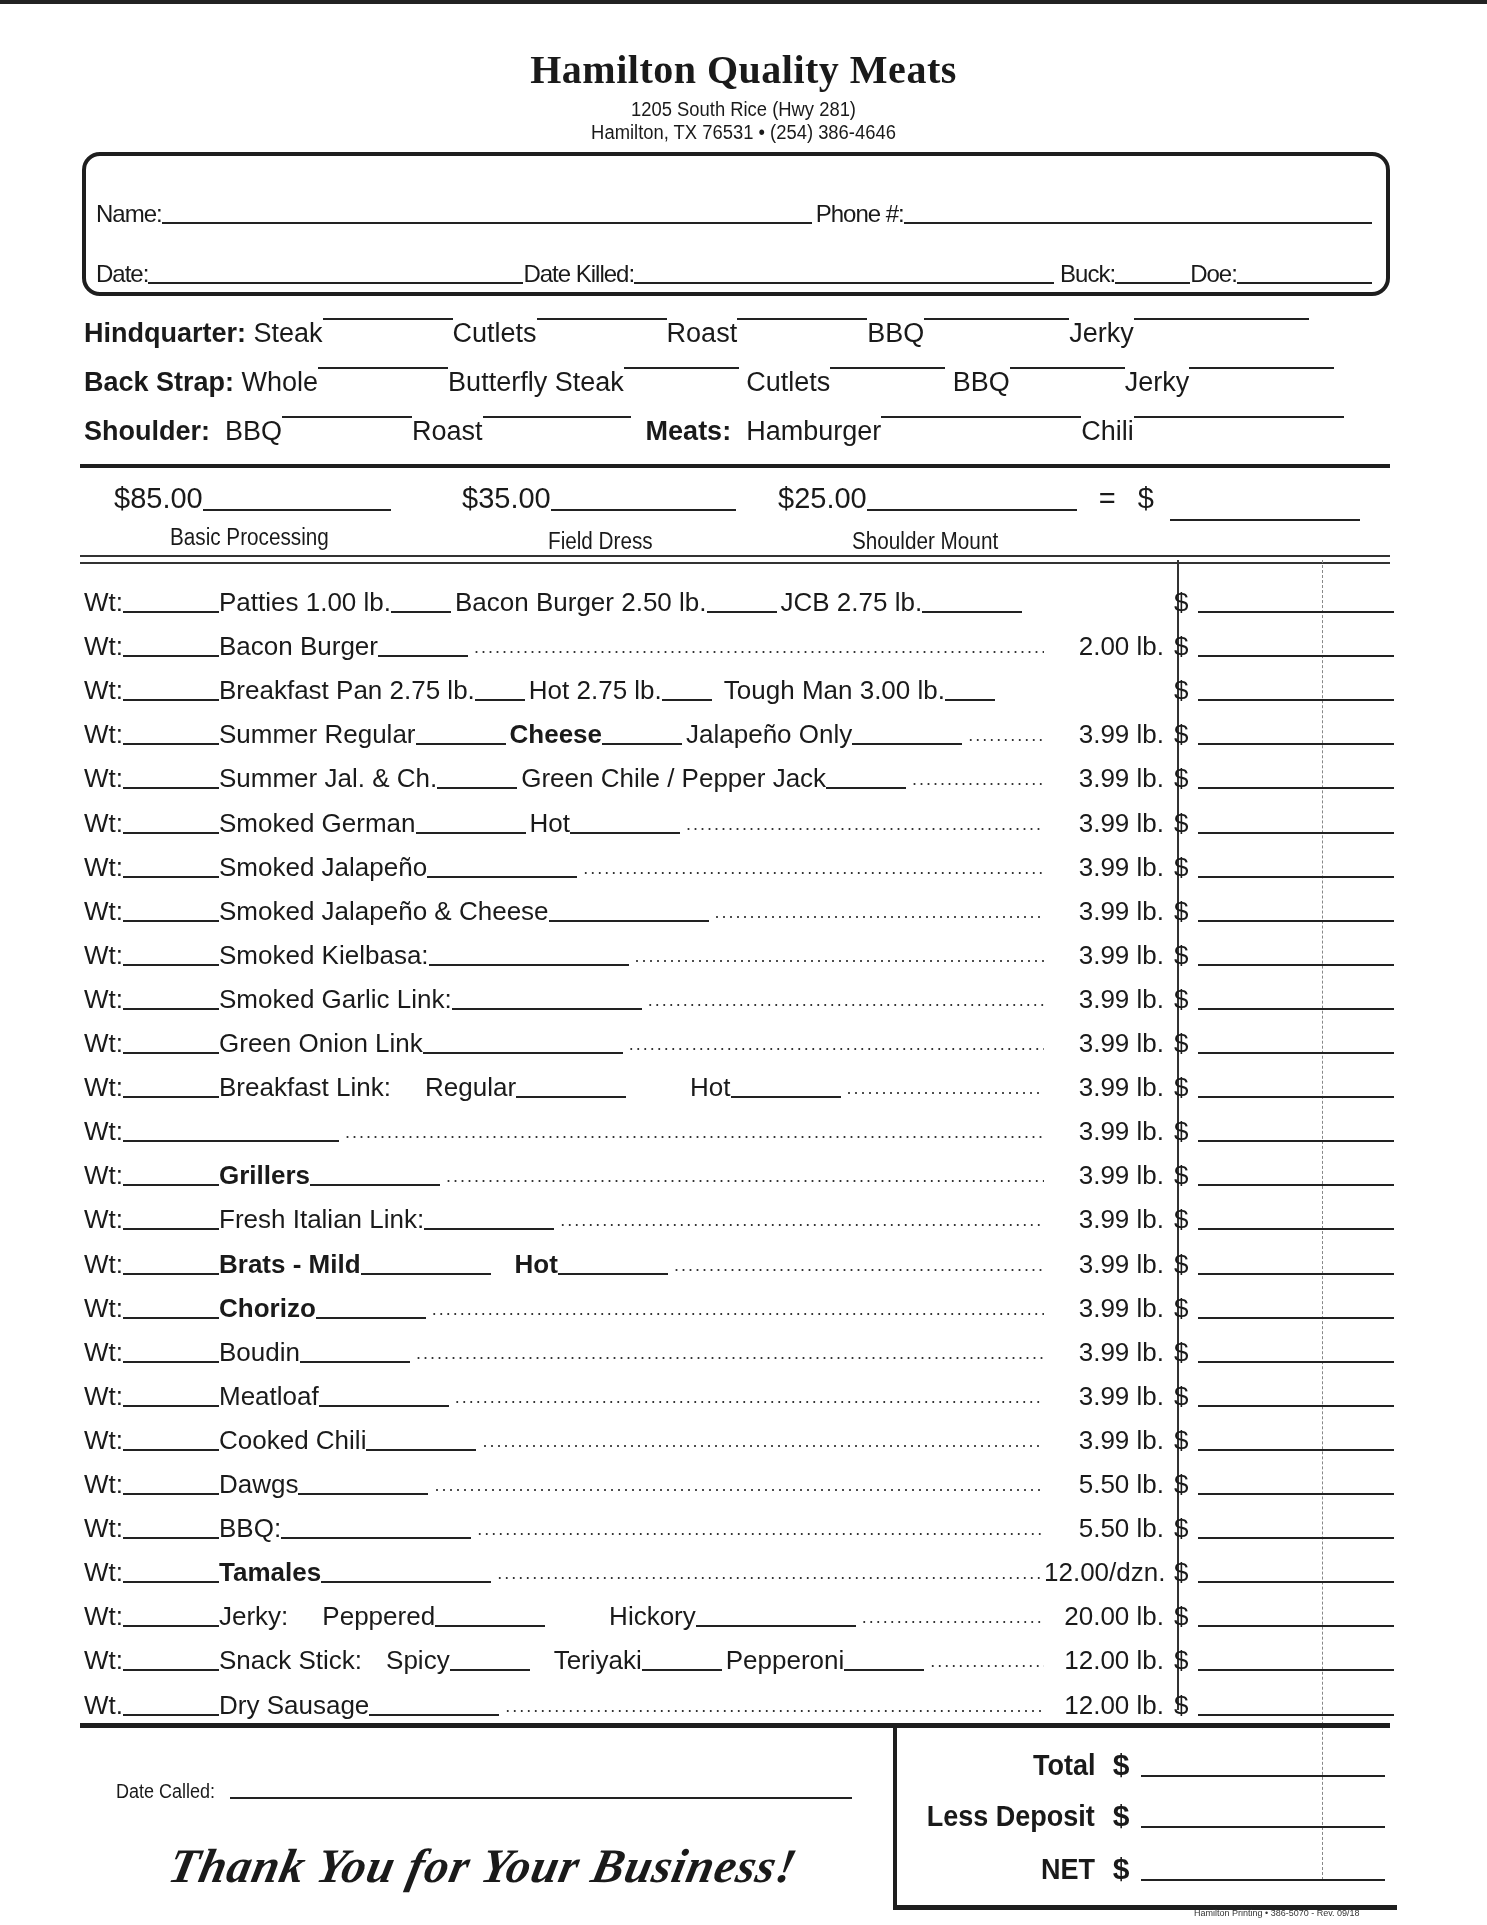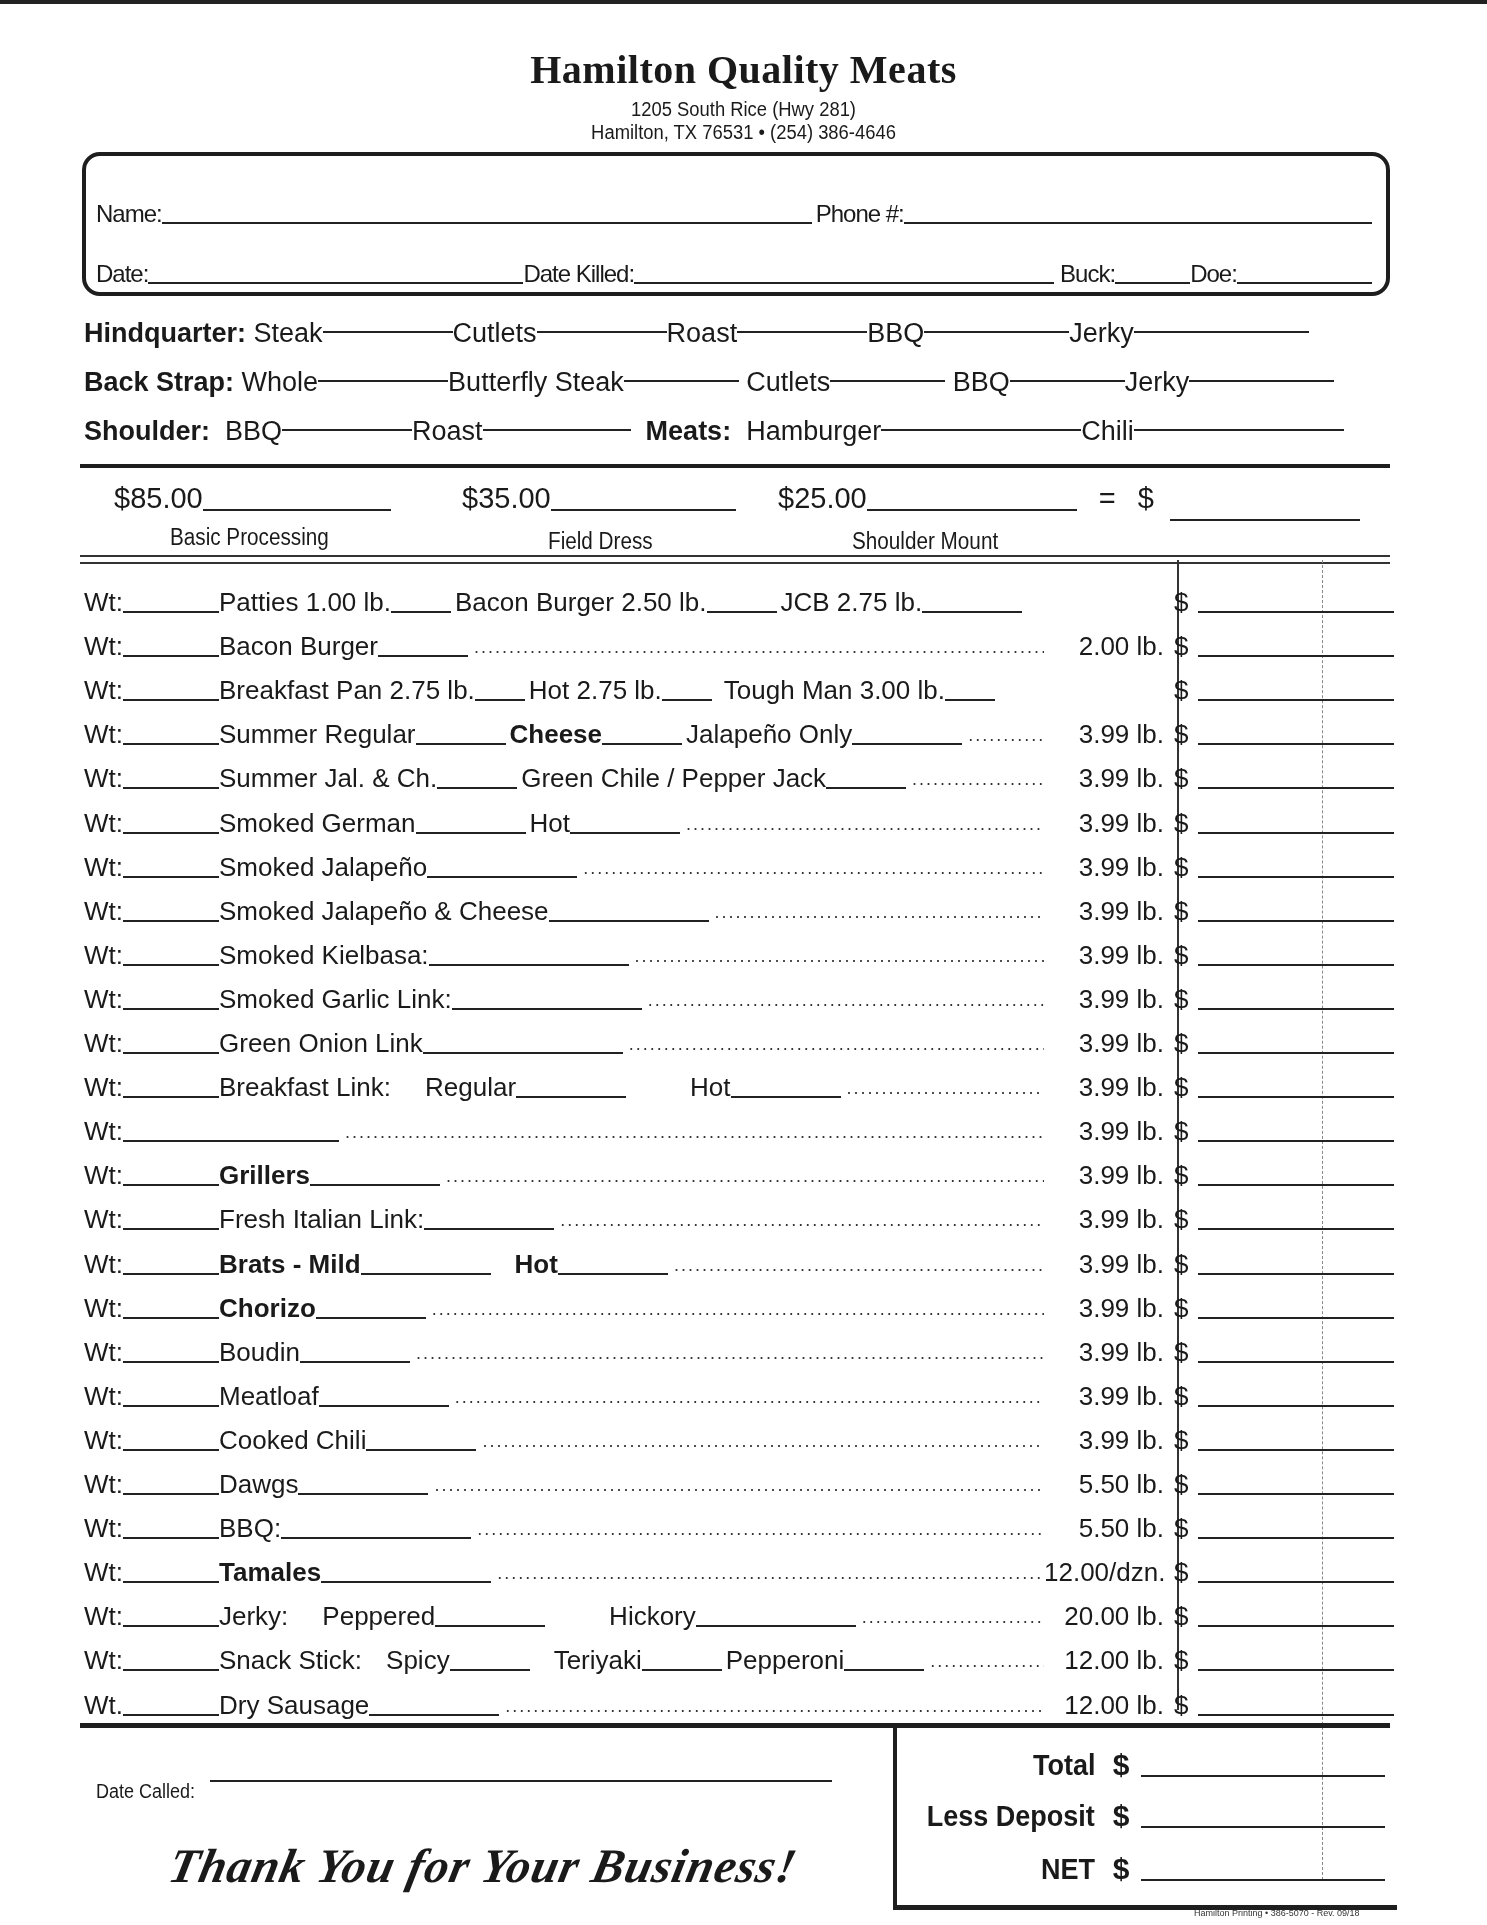--- a/index.html
+++ b/index.html
@@ -12,21 +12,21 @@
   .addr1 { top: 98px; } .addr2 { top: 121px; }
 
   .infobox { position: absolute; left: 82px; top: 152px; width: 1308px; height: 144px;
              border: 4px solid #1e1e1e; border-radius: 18px; box-sizing: border-box; }
   .inforow { position: absolute; left: 10px; right: 14px; display: flex; align-items: flex-end;
              font-size: 24px; transform-origin: left; }
   .inforow .lbl { white-space: nowrap; letter-spacing: -1px; }
   .inforow .blank { border-bottom: 2px solid #222; height: 0; margin-bottom: 4px; }
   .r1 { top: 44px; } .r2 { top: 104px; }
 
-  .cuts { position: absolute; left: 84px; width: 1300px; font-size: 27px; display: flex; align-items: center; }
+  .cuts { position: absolute; left: 84px; width: 1300px; font-size: 27px; display: flex; align-items: flex-start; }
   .cuts .b { font-weight: bold; }
   .cuts .blank { border-bottom: 2px solid #222; margin-bottom: 4px; flex: none; }
   .hr-thick { position: absolute; left: 80px; width: 1310px; height: 4px; background: #1e1e1e; }
   .hr-thin { position: absolute; left: 80px; width: 1310px; height: 2px; background: #333; }
 
   .fee { position: absolute; font-size: 29px; display: flex; align-items: flex-end; }
   .fee .blank { border-bottom: 2px solid #222; margin-bottom: 4px; }
   .feelbl { position: absolute; font-size: 23px; transform: scaleX(0.9); transform-origin: left; }
 
   .vline { position: absolute; top: 560px; height: 1150px; width: 2px; background: #333; }
@@ -37,21 +37,21 @@
   .row .seg { flex: none; }
   .row .b { font-weight: bold; }
   .row .blank { border-bottom: 2px solid #222; margin-bottom: 5px; flex: none; }
   .row .dots { flex: 1 1 auto; overflow: hidden; letter-spacing: 2px; font-size: 18px; margin-bottom: 4px;
                color: #333; padding-left: 6px; }
   .row .gap { flex: 1 1 auto; }
   .row .price { flex: none; width: 120px; text-align: right; padding-right: 2px; }
   .row .dollar { flex: none; width: 24px; padding-left: 8px; }
   .row .amt { flex: none; width: 196px; border-bottom: 2px solid #222; margin-bottom: 5px; }
 
-  .called { position: absolute; left: 96px; top: 1780px; font-size: 20px; display: flex; align-items: flex-start; }
+  .called { position: absolute; left: 116px; top: 1780px; font-size: 20px; display: flex; align-items: flex-end; }
   .called .blank { width: 622px; border-bottom: 2px solid #222; margin-bottom: 4px; margin-left: 4px; }
   .thanks { position: absolute; left: 170px; top: 1838px; font-family: "Liberation Serif", serif; font-style: italic;
             font-weight: bold; font-size: 48px; transform: skewX(-12deg); letter-spacing: 1px; }
   .totbox { position: absolute; left: 893px; top: 1728px; width: 500px; height: 177px;
             border-left: 4px solid #1e1e1e; border-bottom: 5px solid #1e1e1e; }
   .totrow { position: absolute; right: 12px; display: flex; align-items: flex-end; font-size: 30px; font-weight: bold; }
   .totrow .lbl { transform: scaleX(0.9); transform-origin: right; }
   .totrow .dollar { width: 40px; text-align: center; margin-left: 6px; }
   .totrow .blank { width: 244px; border-bottom: 2px solid #222; margin-bottom: 5px; }
   .printer { position: absolute; left: 1194px; top: 1908px; font-size: 9px; color: #333; }

